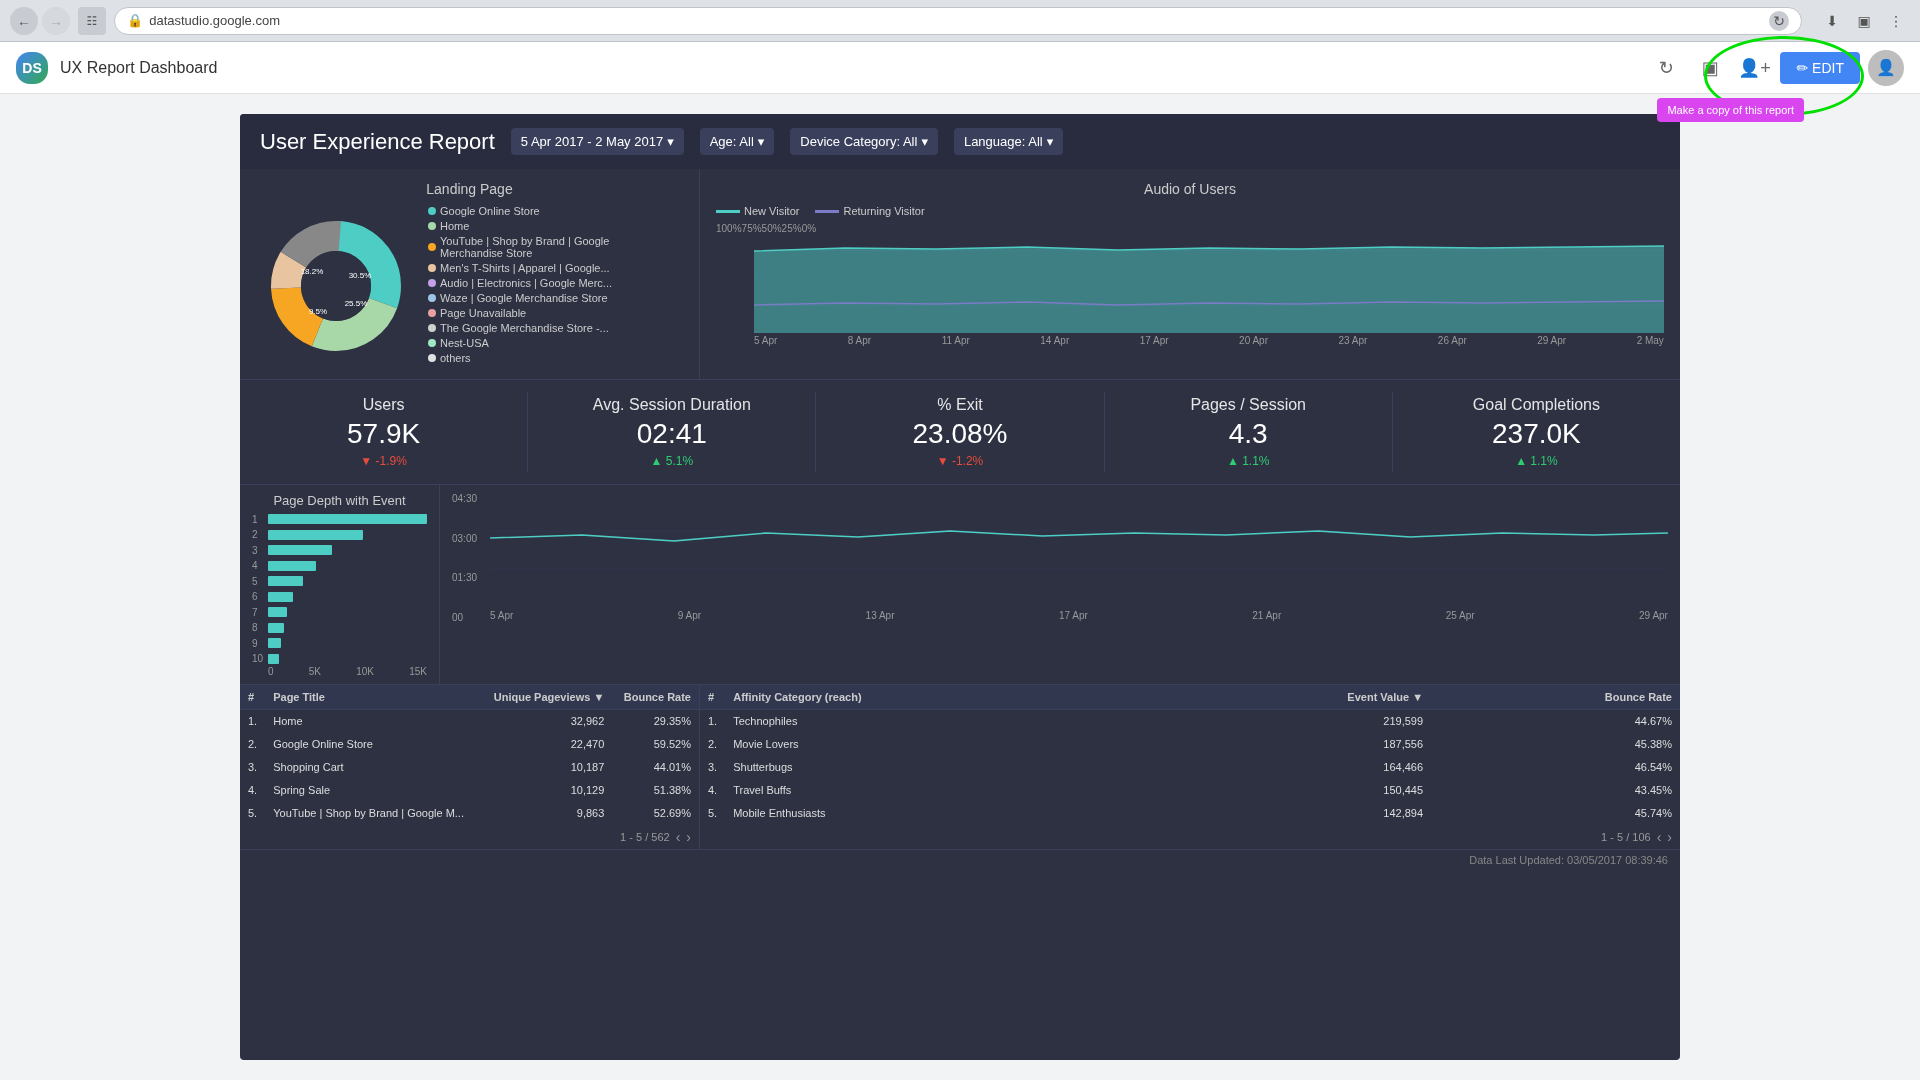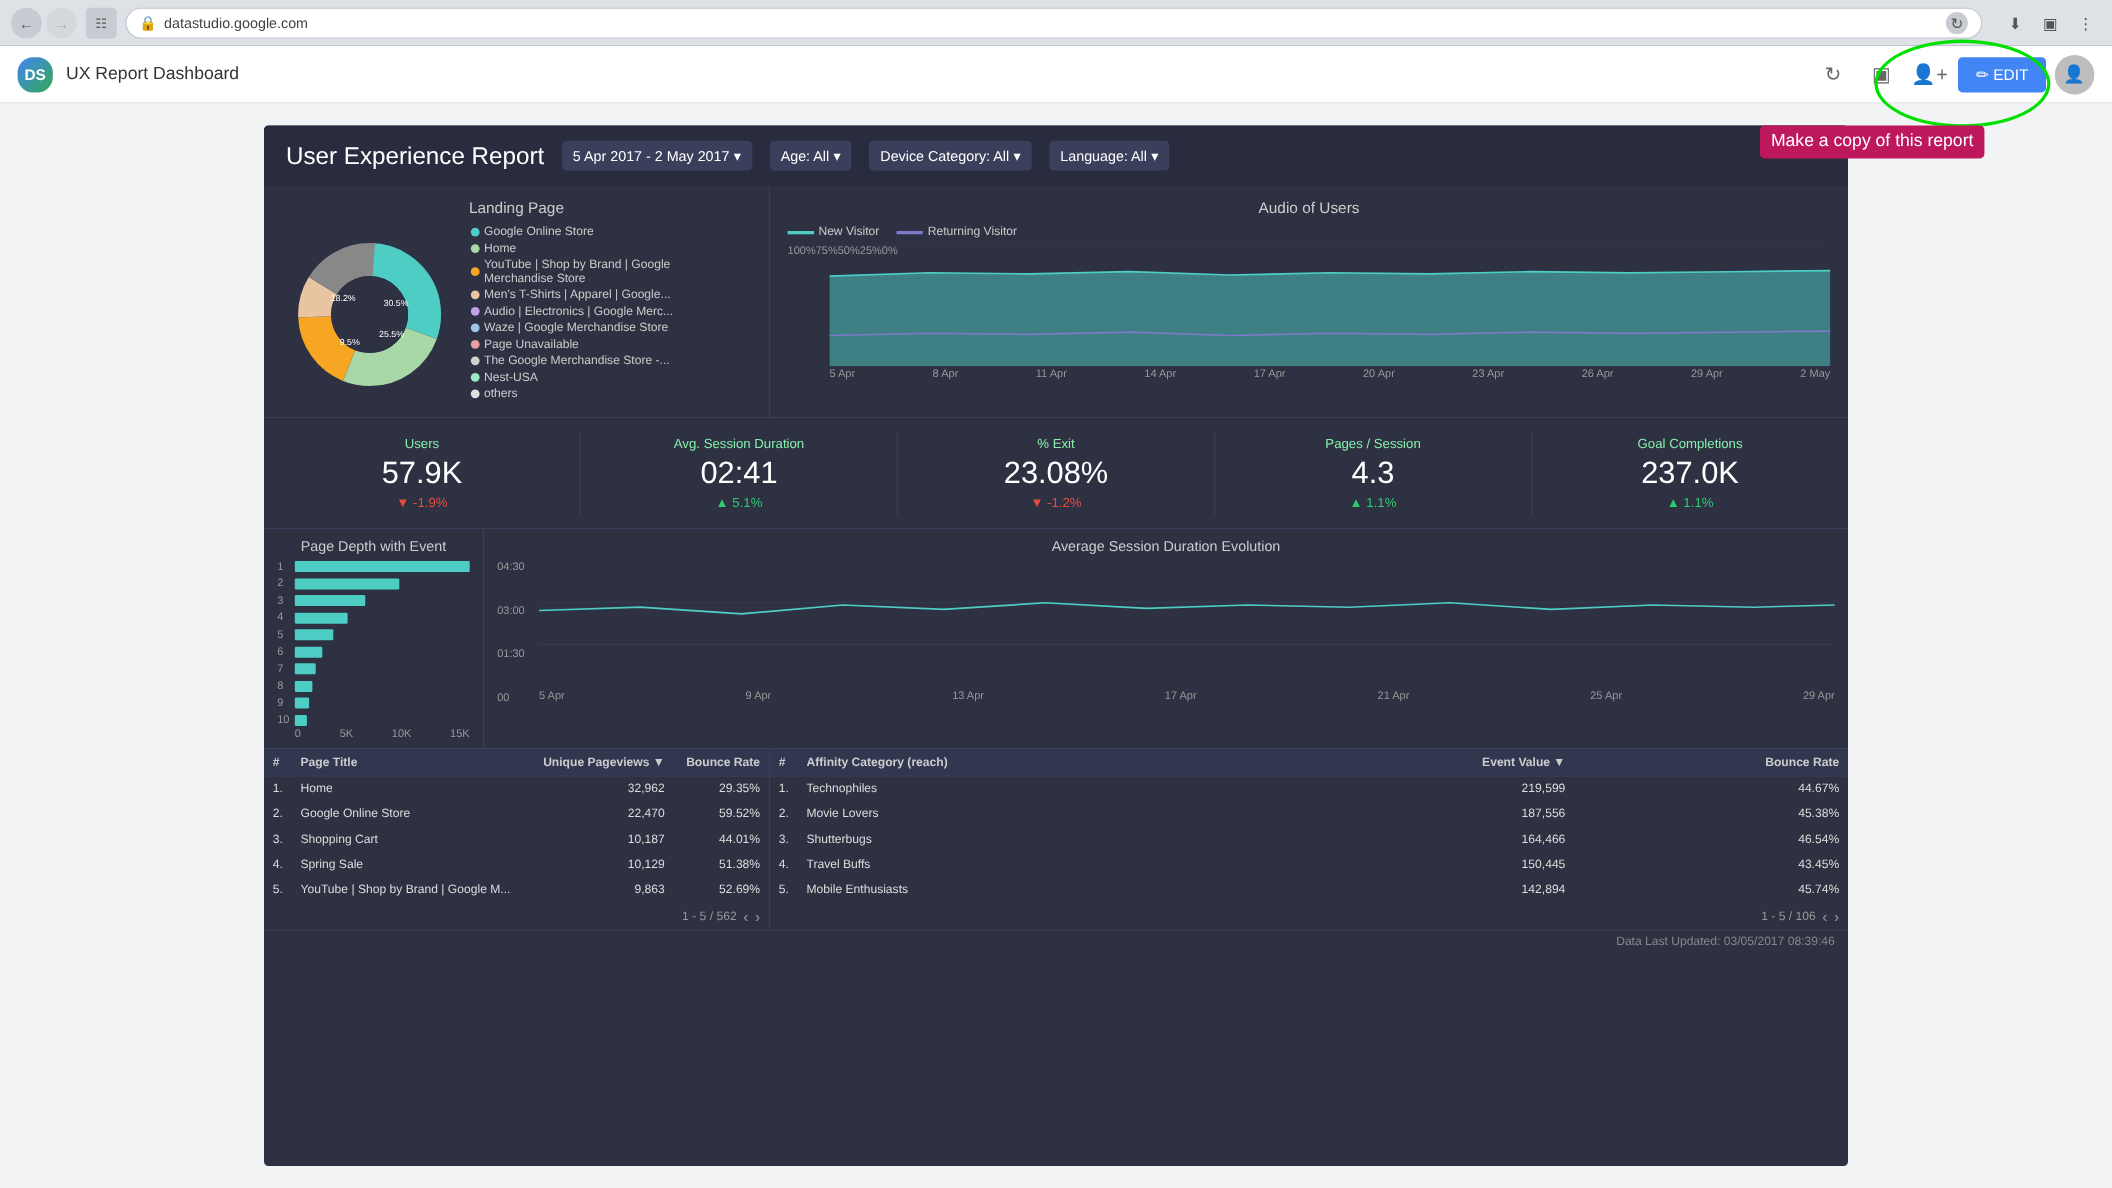--- a/index.html
+++ b/index.html
@@ -68,24 +68,24 @@
       display: flex; align-items: center; justify-content: center;
       font-size: 18px; color: #666;
     }
     .edit-btn {
       background: #4285f4; color: white; border: none;
       padding: 8px 16px; border-radius: 4px; cursor: pointer;
       font-size: 14px; font-weight: 500; display: flex; align-items: center; gap: 4px;
     }
     .tooltip {
       position: absolute;
-      top: 64px; right: 100px;
-      background: #be185d; color: white;
+      top: 48px; right: 100px;
+      background: #d946ef; color: white;
       padding: 6px 10px; border-radius: 4px;
-      font-size: 16px; white-space: nowrap; z-index: 100;
+      font-size: 11px; white-space: nowrap; z-index: 100;
     }
     .green-circle {
       position: absolute;
       top: -14px; right: 40px;
       width: 160px; height: 80px;
       border: 3px solid #00e000;
       border-radius: 50%;
       pointer-events: none;
     }
     .avatar {
@@ -151,21 +151,21 @@
       display: flex;
       border-bottom: 1px solid #3a3f5c;
       padding: 12px 0;
     }
     .stat-cell {
       flex: 1; text-align: center;
       border-right: 1px solid #3a3f5c;
       padding: 4px 8px;
     }
     .stat-cell:last-child { border-right: none; }
-    .stat-label { font-size: 12px; color: #86efac; margin-bottom: 4px; }
+    .stat-label { font-size: 16px; color: #e5e5e5; margin-bottom: 4px; }
     .stat-value { font-size: 28px; font-weight: normal; color: white; }
     .stat-change { font-size: 12px; margin-top: 4px; }
     .stat-change.down { color: #e74c3c; }
     .stat-change.up { color: #2ecc71; }
 
     
     .middle-section {
       display: flex;
       border-bottom: 1px solid #3a3f5c;
       height: 200px;
@@ -453,21 +453,20 @@
         </div>
         <div style="display:flex;justify-content:space-between;font-size:10px;color:#999;padding-left:16px;margin-top:2px;">
           <span>0</span>
           <span>5K</span>
           <span>10K</span>
           <span>15K</span>
         </div>
       </div>
 
       <div class="avg-session-panel">
-        <div class="mini-panel-title">Average Session Duration Evolution</div>
         <div style="position:relative; height:150px;">
           <div style="position:absolute;left:0;top:0;bottom:20px;display:flex;flex-direction:column;justify-content:space-between;font-size:10px;color:#999;width:38px;">
             <span>04:30</span>
             <span>03:00</span>
             <span>01:30</span>
             <span>00</span>
           </div>
           <div style="margin-left:38px; height:115px; position:relative;">
             <svg width="100%" height="115" viewBox="0 0 320 115" preserveAspectRatio="none">
 

